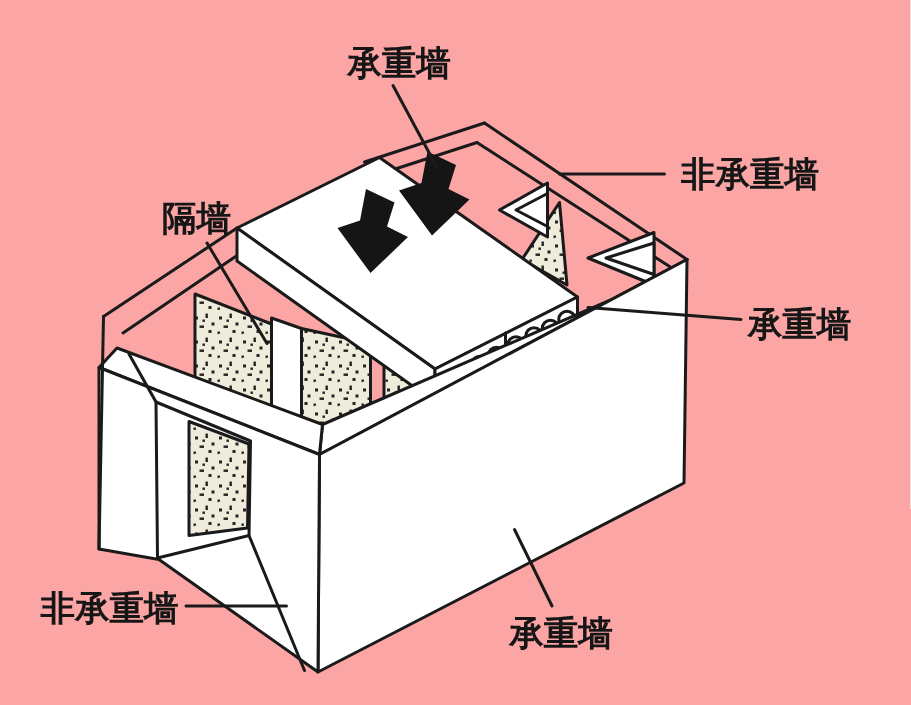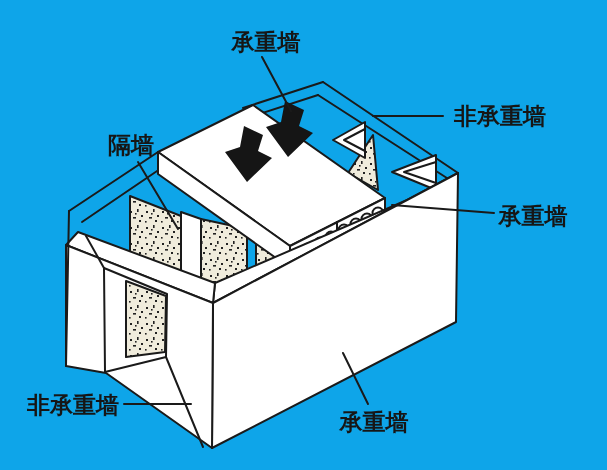--- a/index.html
+++ b/index.html
@@ -1,17 +1,17 @@
 <!DOCTYPE html>
 <html><head>
 <meta charset="utf-8">
 <style>
   html,body{margin:0;padding:0;background:#ffffff;}
   .stage{
-    position:relative;width:607px;height:470px;background:#0ea5e9;
+    position:relative;width:607px;height:470px;background:#fca5a5;
     font-family:"DejaVu Sans",sans-serif;overflow:hidden;
   }
   svg{display:block}
   svg text{
     font-family:"DejaVu Sans",sans-serif;
     font-weight:bold;font-size:23px;fill:#161616;
     text-anchor:middle;
   }
   .ln{stroke:#1a1a1a;stroke-width:2;fill:none;stroke-linecap:round;stroke-linejoin:round;}
   .face{stroke:#1a1a1a;stroke-width:2;fill:#ffffff;stroke-linejoin:round;}

